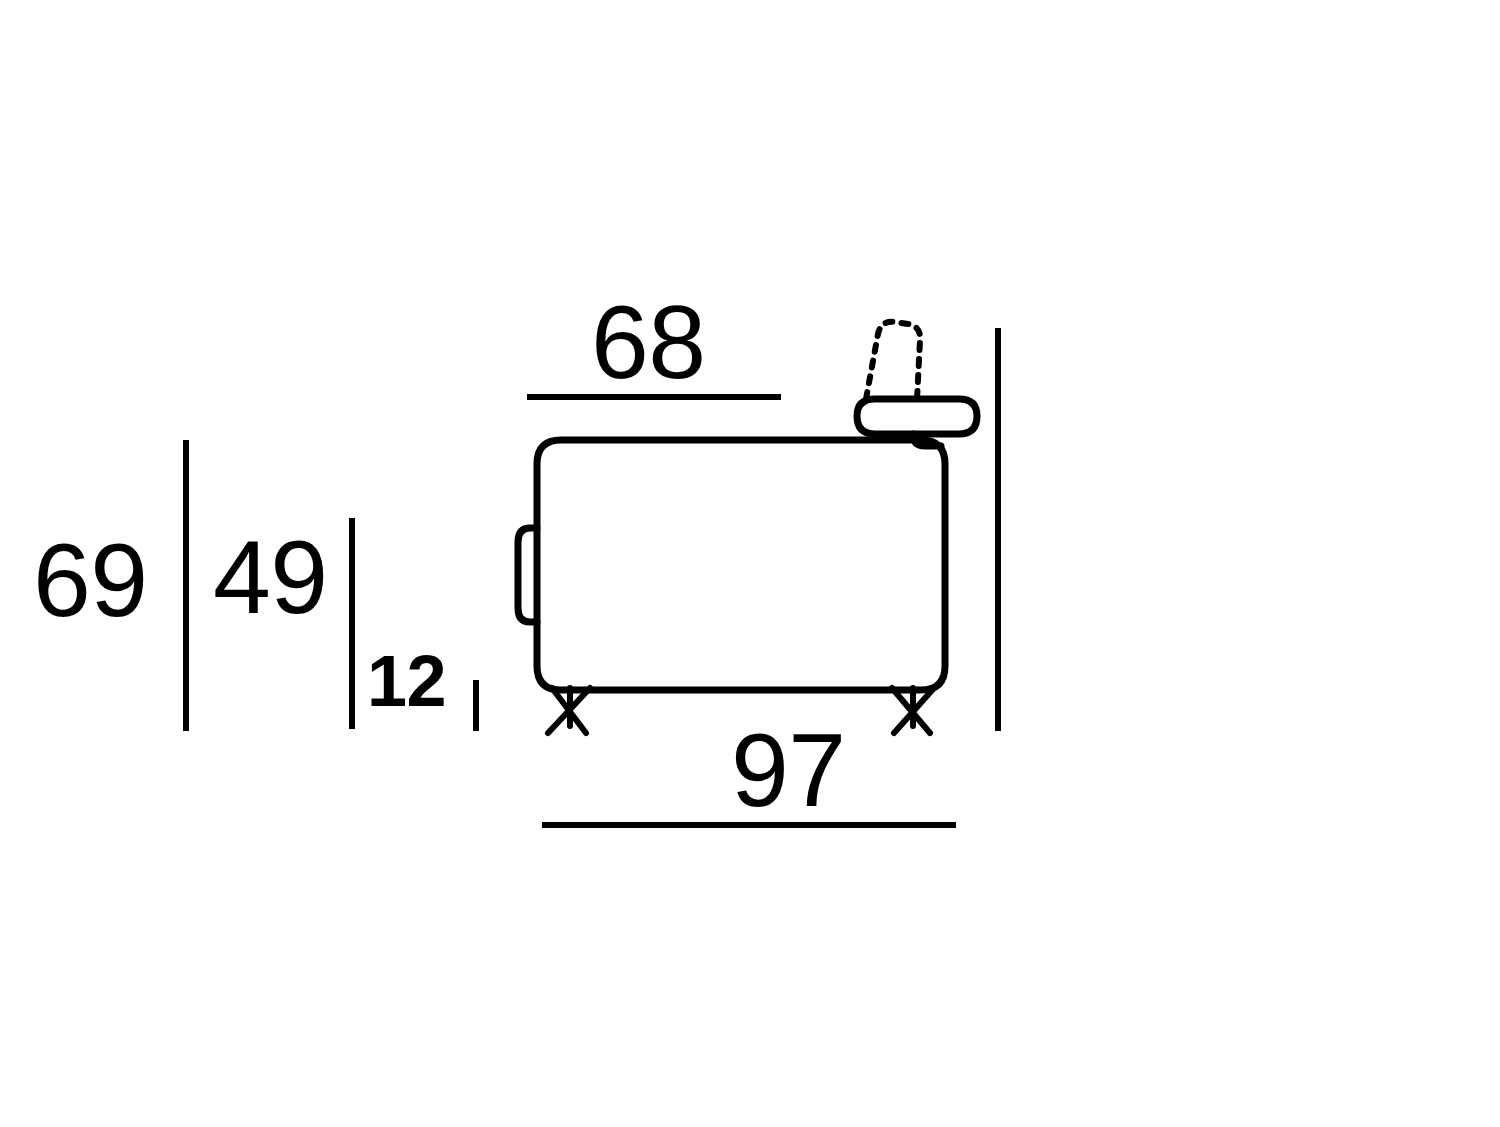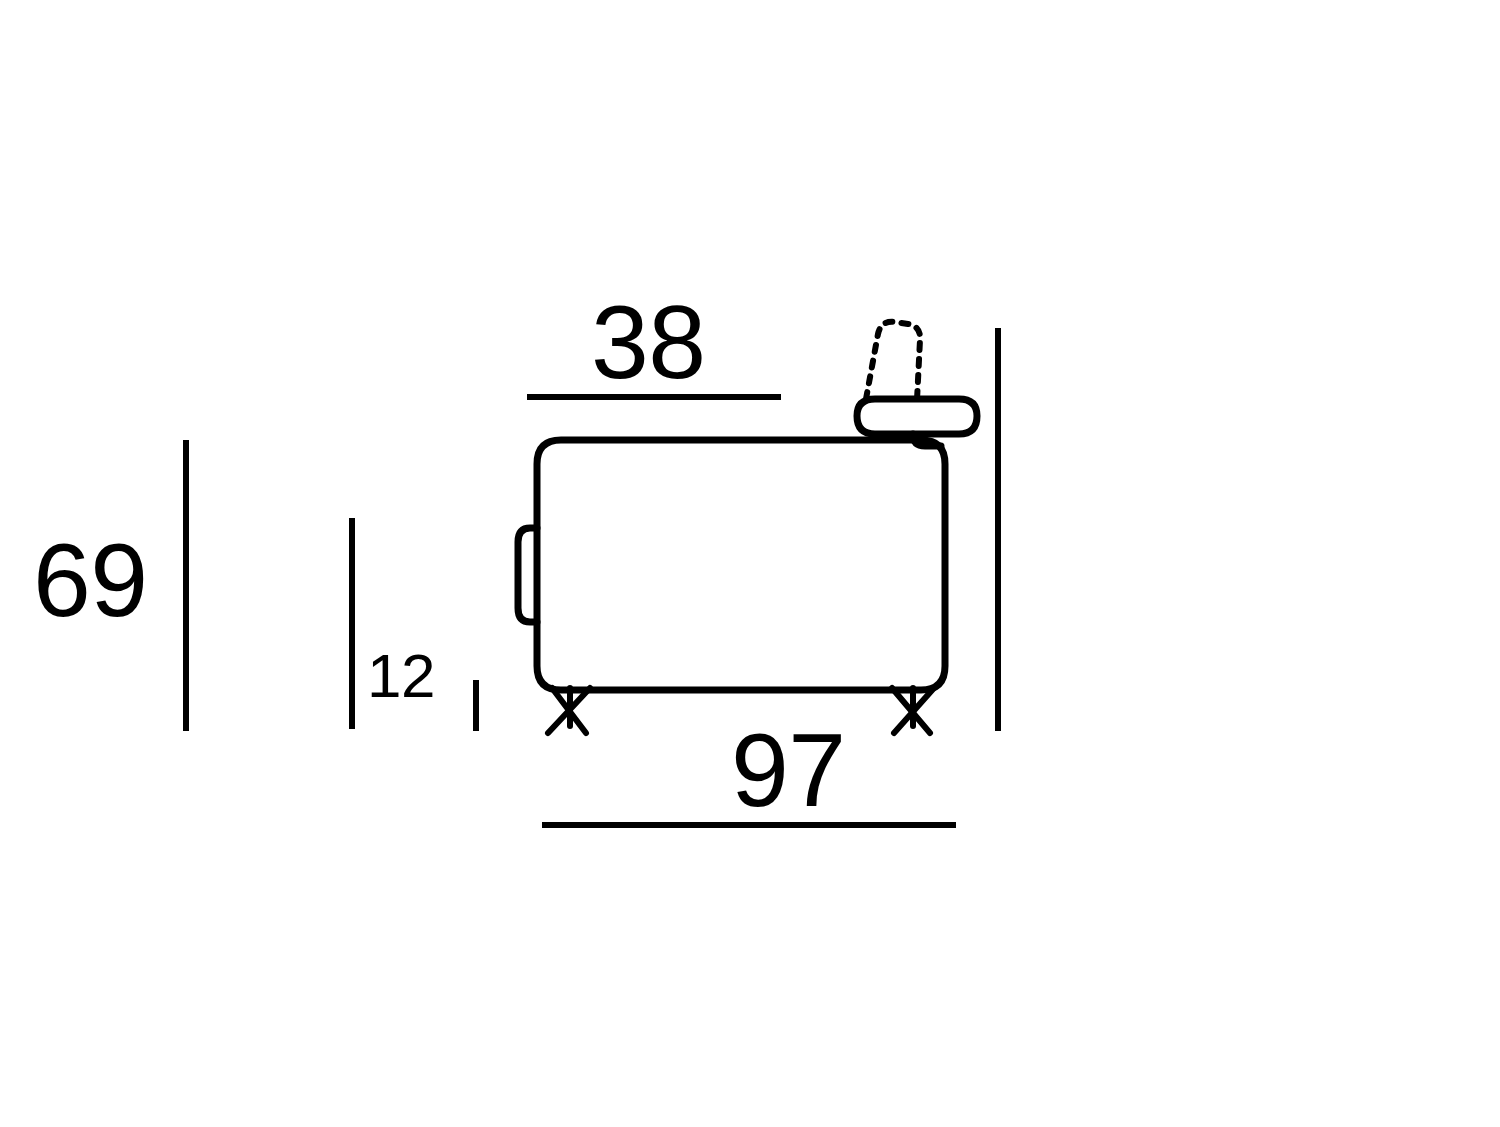--- a/index.html
+++ b/index.html
@@ -27,21 +27,21 @@
   .dim-label {
     position: absolute;
     color: #000000;
     font-family: "Liberation Sans", sans-serif;
     font-weight: 400;
     line-height: 1;
     white-space: nowrap;
     letter-spacing: -0.5px;
   }
   .dim-big { font-size: 104px; }
-  .dim-mid { font-size: 62px; }
+  .dim-mid { font-size: 72px; font-weight: bold; }
 </style>
 </head>
 <body>
 
 <div id="canvas">
 
   <svg id="drawing" viewBox="0 0 1500 1127" xmlns="http://www.w3.org/2000/svg">
 
     <line x1="186" y1="440" x2="186" y2="731" stroke="#000" stroke-width="6"></line>
 
@@ -98,21 +98,22 @@
     <g>
       <line x1="892" y1="688" x2="930" y2="733" stroke="#000" stroke-width="6" stroke-linecap="round"></line>
       <line x1="934" y1="688" x2="894" y2="733" stroke="#000" stroke-width="6" stroke-linecap="round"></line>
       <line x1="913" y1="688" x2="913" y2="726" stroke="#000" stroke-width="6" stroke-linecap="round"></line>
     </g>
 
   </svg>
 
   <div class="dim-label dim-big" style="left:33px; top:528px;">69</div>
 
+  <div class="dim-label dim-big" style="left:213px; top:525px;">49</div>
 
   <div class="dim-label dim-mid" style="left:367px; top:645px;">12</div>
 
-  <div class="dim-label dim-big" style="left:591px; top:290px;">38</div>
+  <div class="dim-label dim-big" style="left:591px; top:290px;">68</div>
 
   <div class="dim-label dim-big" style="left:690px; top:718px;margin-left:41px;">97</div>
 
 
 </div>
 
 </body></html>

